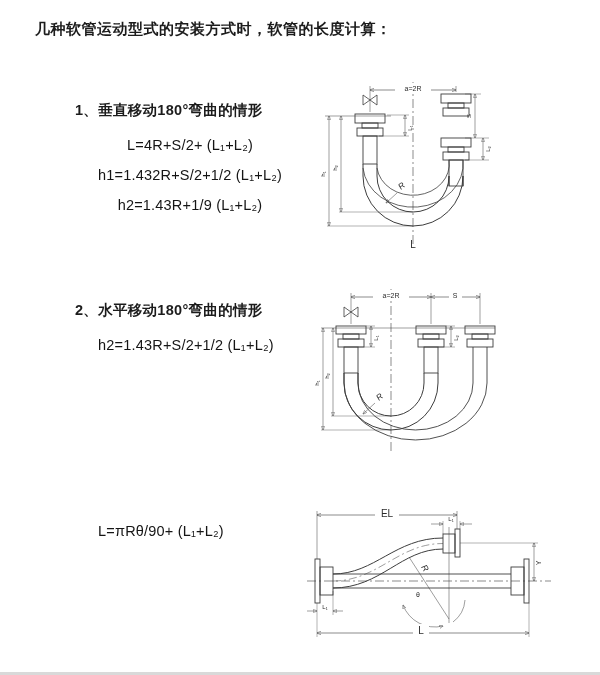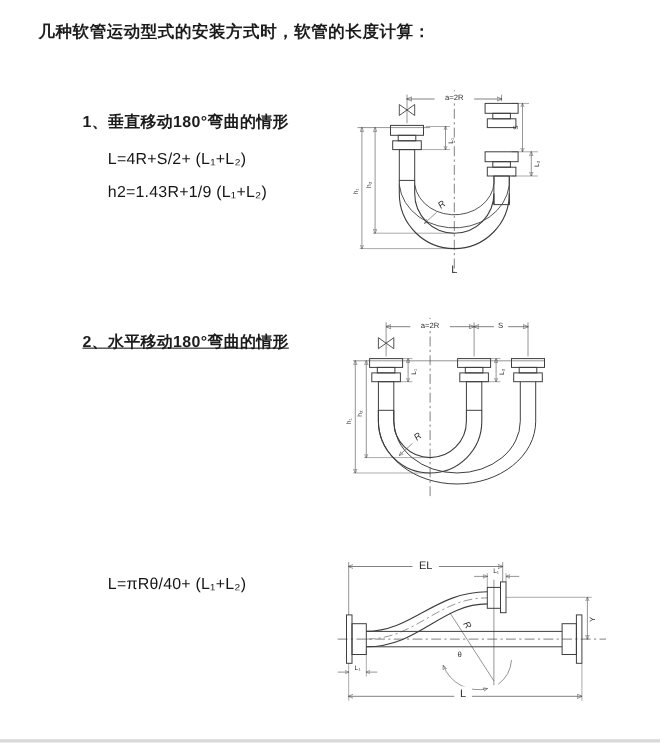--- a/index.html
+++ b/index.html
@@ -6,54 +6,56 @@
   body{
     width:600px;height:675px;position:relative;background:#ffffff;
     font-family:"Liberation Sans","DejaVu Sans",sans-serif;color:#1c1c1c;
     overflow:hidden;
   }
   .scan-edge{position:absolute;left:0;right:0;bottom:0;height:3px;background:#d9d9d9;}
   .title{position:absolute;left:35px;top:20px;font-size:15px;font-weight:700;letter-spacing:.5px;white-space:nowrap;text-align:right;}
   .section{position:absolute;left:52px;margin-left:23px;}
   .section .heading{font-size:14.5px;font-weight:700;letter-spacing:.3px;white-space:nowrap;}
   .formulas{margin:10px 0 0 23px;padding:0;list-style:none;}
-  .formulas li{font-size:14.5px;line-height:30px;white-space:nowrap;color:#151515;letter-spacing:.2px;}
-  .s1{top:101px;} .s2{top:301px;text-decoration:underline;} .s3{top:506px;}
+  .formulas li{font-size:14.5px;line-height:30px;white-space:nowrap;color:#151515;letter-spacing:.2px;text-align:center;}
+  .s1{top:101px;} .s2{top:301px;} .s3{top:506px;}
   svg{position:absolute;}
   .d1{left:313px;top:76px;} .d2{left:313px;top:283px;} .d3{left:303px;top:503px;}
   svg path, svg line, svg rect, svg circle{stroke:#3d3d3d;fill:none;}
   svg text{fill:#2b2b2b;stroke:none;font-family:"Liberation Sans","DejaVu Sans",sans-serif;}
   .dim{font-size:7px;}
   .dim-sm{font-size:6px;}
   .dim-lg{font-size:10px;}
   .rlab{font-size:8.5px;font-style:italic;}
   .bg{fill:#ffffff;stroke:none;}
 </style>
 </head>
 <body>
 
 <div class="title">几种软管运动型式的安装方式时，软管的长度计算：</div>
 
 <div class="section s1">
   <div class="heading">1、垂直移动180°弯曲的情形</div>
   <ul class="formulas">
     <li>L=4R+S/2+ (L₁+L₂)</li>
+    <li>h1=1.432R+S/2+1/2 (L₁+L₂)</li>
     <li>h2=1.43R+1/9 (L₁+L₂)</li>
   </ul>
 </div>
 
 <div class="section s2">
   <div class="heading">2、水平移动180°弯曲的情形</div>
   <ul class="formulas">
+    <li>h2=1.43R+S/2+1/2 (L₁+L₂)</li>
   </ul>
 </div>
 
 <div class="section s3">
   <ul class="formulas">
-    <li>L=πRθ/40+ (L₁+L₂)</li>
+    <li>L=πRθ/90+ (L₁+L₂)</li>
   </ul>
 </div>
 
 <svg class="d1" width="252" height="178" viewBox="0 0 252 178">
   <defs>
     <pattern id="hatch1" width="4" height="4" patternUnits="userSpaceOnUse">
       <path d="M0,4 L4,0 M0,0 L4,4" stroke="#707070" stroke-width="0.5"></path>
     </pattern>
     <marker id="ar1" viewBox="0 0 10 10" refX="9" refY="5" markerWidth="8" markerHeight="8" orient="auto-start-reverse">
       <path d="M0,1 L10,5 L0,9 z" fill="#3d3d3d" stroke="none"></path>

